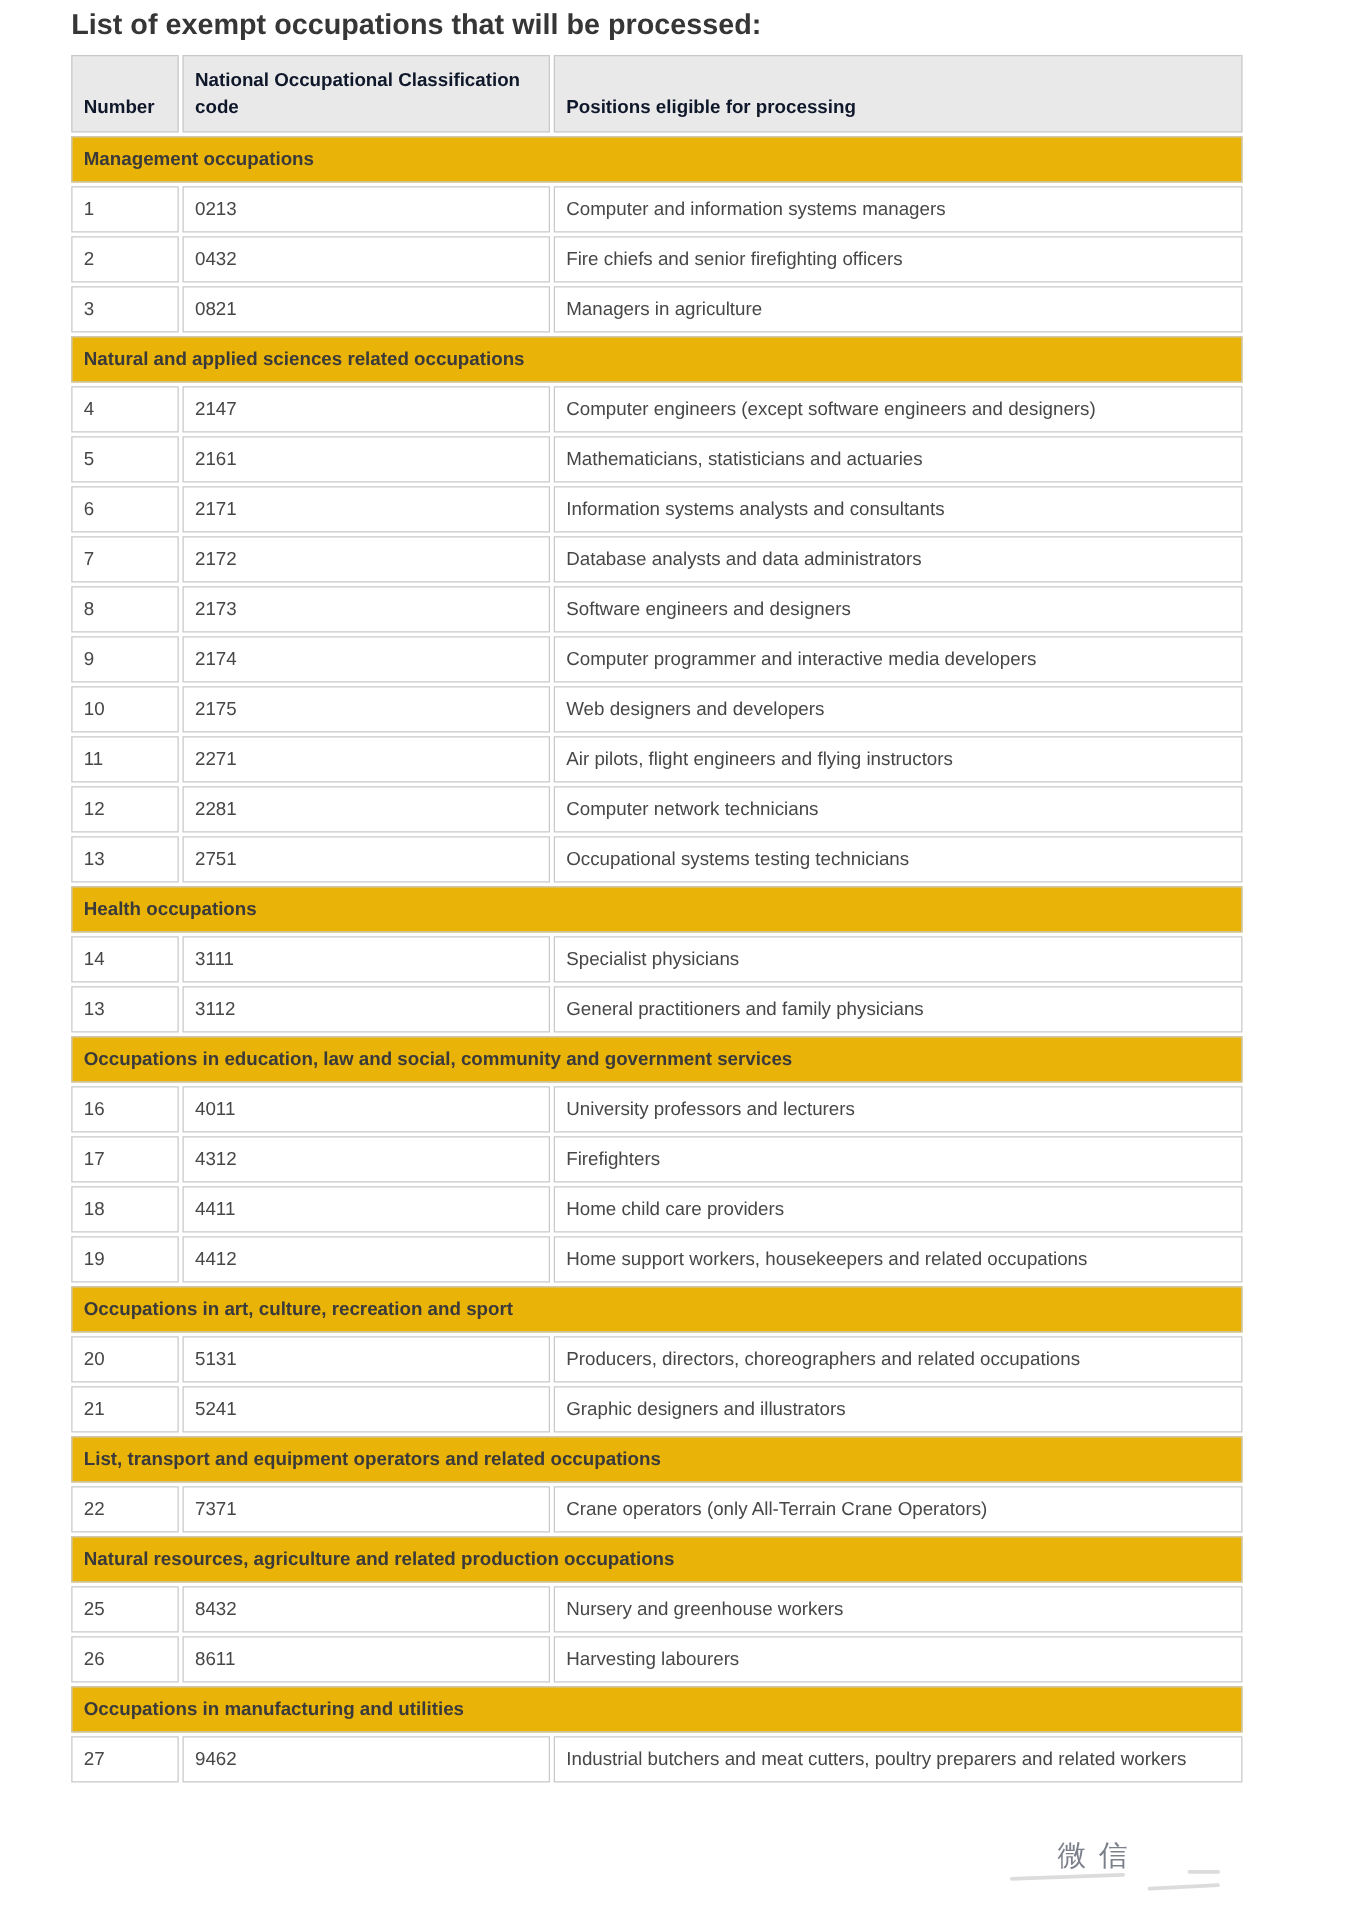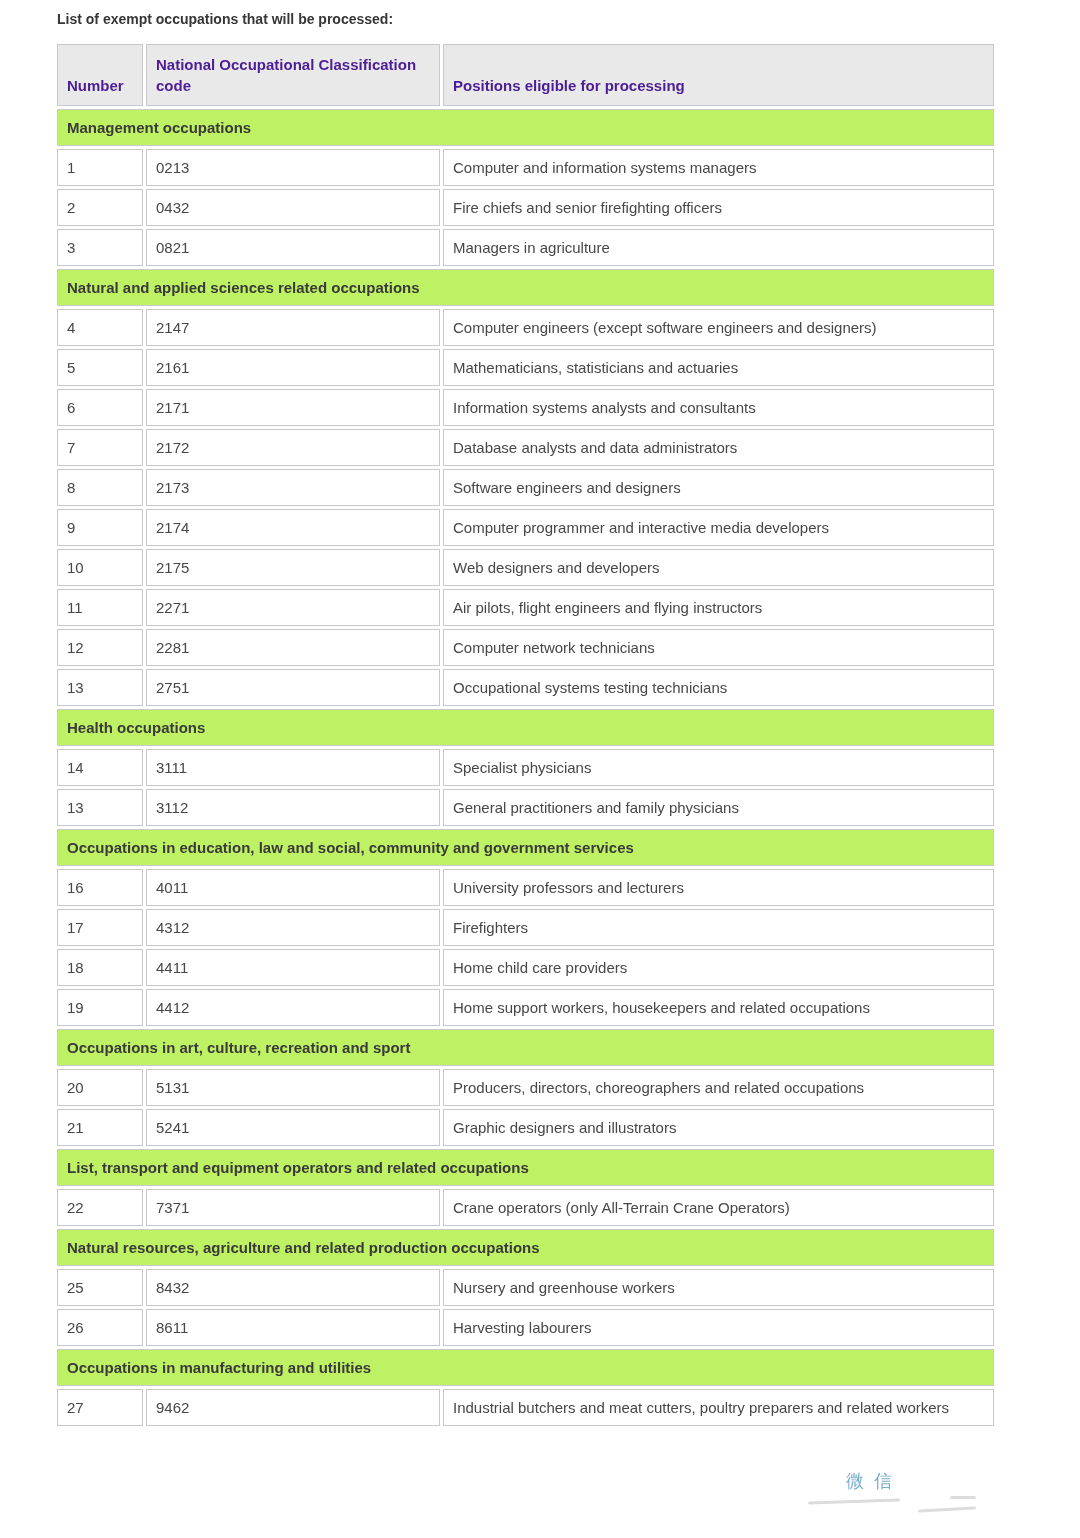--- a/index.html
+++ b/index.html
@@ -10,21 +10,21 @@
   }
   .page {
     position: relative;
     width: 1080px;
     min-height: 1538px;
     background: #ffffff;
     box-sizing: border-box;
     padding: 8px 92px 10px 57px;
   }
   .page-title {
-    font-size: 14px;
+    font-size: 23px;
     font-weight: bold;
     color: #363636;
     margin: 0 0 11px 0;
     line-height: 22px;
   }
   table.occ-table {
     table-layout: fixed;
     width: 937px;
     border-collapse: separate;
     border-spacing: 3px;
@@ -35,34 +35,34 @@
     border: 1px solid #c9c9c9;
     font-size: 15px;
     line-height: 21px;
     padding: 7px 9px;
     background: #ffffff;
     word-wrap: break-word;
     text-align: left;
   }
   .occ-table th {
     background: #e9e9e9;
-    color: #4c1d95;
+    color: #0f172a;
     font-weight: bold;
     vertical-align: bottom;
     padding: 9px 9px;
   }
   .occ-table td {
     color: #474747;
     font-weight: normal;
     vertical-align: top;
   }
   .occ-table td.section-cell {
     font-weight: bold;
     color: #3a3a3a;
-    background: #bef264;
+    background: #eab308;
   }
   
   .watermark {
     position: absolute;
     left: 800px;
     top: 1466px;
     width: 200px;
     height: 58px;
     pointer-events: none;
   }
@@ -70,23 +70,23 @@
     position: absolute;
     background: rgba(255, 255, 255, 0.72);
     border-radius: 3px;
   }
   .wm-smudge.sm1 { left: 6px;  top: 6px;  width: 34px; height: 20px; }
   .wm-smudge.sm2 { left: 64px; top: 6px;  width: 58px; height: 20px; }
   .wm-glyphs {
     position: absolute;
     left: 46px;
     top: 3px;
-    font-size: 18px;
+    font-size: 23px;
     letter-spacing: 10px;
-    color: #0369a1;
+    color: #0f172a;
     opacity: 0.55;
     white-space: nowrap;
     font-family: "DejaVu Sans", sans-serif;
   }
   .wm-stroke {
     position: absolute;
     background: #dcdcdc;
     height: 3px;
     border-radius: 2px;
   }

